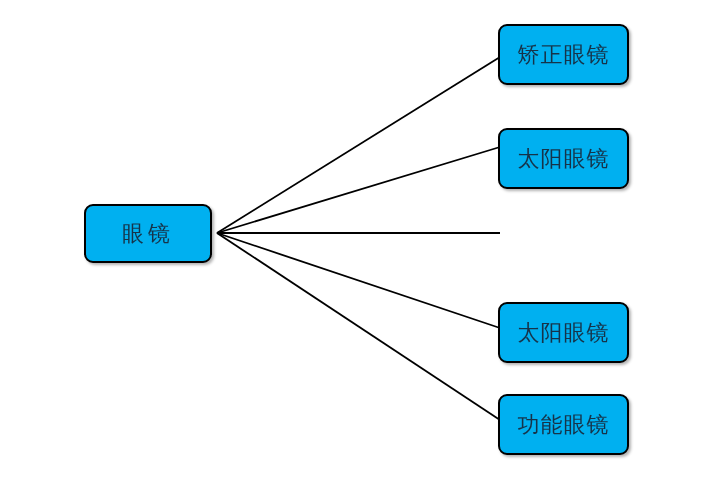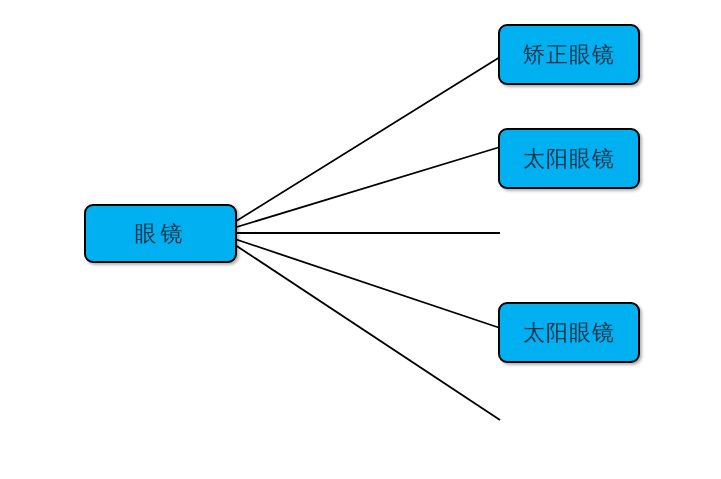--- a/index.html
+++ b/index.html
@@ -33,28 +33,28 @@
     font-size: 22px;
     letter-spacing: 1px;
     display: flex;
     align-items: center;
     justify-content: center;
     box-shadow: 2px 2px 3px rgba(0, 0, 0, 0.3);
   }
   .node.root {
     left: 84px;
     top: 204px;
-    width: 153px;
+    width: 128px;
     height: 59px;
     letter-spacing: 4px;
     text-align: center;
   }
   .node.child {
     left: 498px;
-    width: 142px;
+    width: 131px;
     height: 61px;
   }
   .child.c0 { top: 24px;  }
   .child.c1 { top: 128px; }
   .child.c2 { top: 209px; }
   .child.c3 { top: 302px; }
   .child.c4 { top: 394px; }
   line.connector {
     stroke: var(--connector, #000000);
     stroke-width: 1.8;
@@ -75,14 +75,15 @@
 
   <div class="node root">眼镜</div>
 
   <div class="node child c0">矫正眼镜</div>
 
   <div class="node child c1">太阳眼镜</div>
 
 
   <div class="node child c3">太阳眼镜</div>
 
+  <div class="node child c4">功能眼镜</div>
 
 </div>
 
 </body></html>

